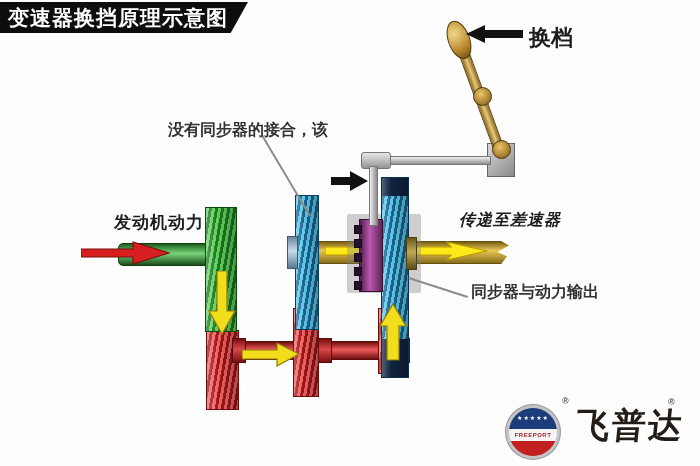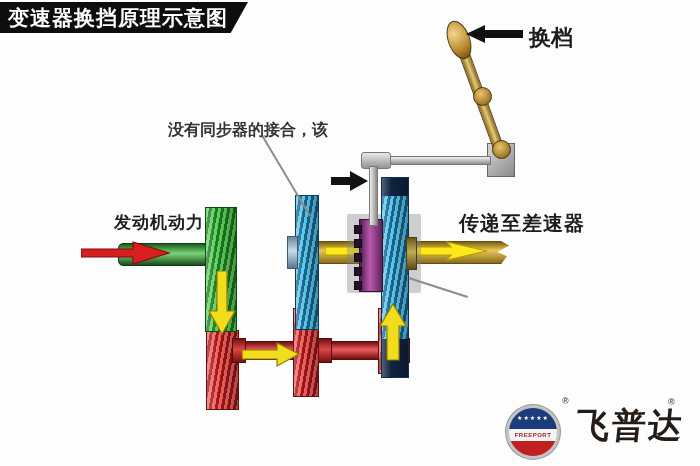--- a/index.html
+++ b/index.html
@@ -12,21 +12,21 @@
   .banner{
     left:0;top:2px;width:248px;height:31px;background:#0d0d0d;
     clip-path:polygon(0 0,100% 0,93% 100%,0 100%);
     color:#fff;font-size:21px;font-weight:bold;line-height:31px;padding-left:8px;
     box-sizing:border-box;letter-spacing:1px;z-index:20;
   }
   
   .lbl{color:#1c1c1c;font-weight:bold;z-index:22;white-space:nowrap;}
   .lbl-shift{left:529px;top:23px;font-size:22px;}
   .lbl-engine{left:66px;top:211px;font-size:17px;letter-spacing:1px;margin-left:48px;}
-  .lbl-output{left:459px;top:210px;font-size:20px;letter-spacing:1px;}
+  .lbl-output{left:459px;top:210px;font-size:16px;letter-spacing:1px;font-style:italic;}
   .anno{color:#333;font-size:16px;font-weight:bold;line-height:21px;z-index:22;white-space:nowrap;}
   .anno-idle{left:168px;top:94px;margin-top:25px;}
   .anno-mesh{left:471px;top:281px;}
   
   .leader{height:2px;background:#8c8c8c;transform-origin:0 0;z-index:18;}
   .leader1{left:263px;top:135px;width:94px;transform:rotate(59.3deg);}
   .leader2{left:409px;top:277px;width:62px;transform:rotate(17.9deg);}
   
   .anchor-block{left:487px;top:143px;width:26px;height:32px;background:linear-gradient(135deg,#d8d8d8,#8a8a8a);border:1px solid #666;z-index:6;}
   .rod-h{left:385px;top:156px;width:104px;height:7px;background:linear-gradient(#f0f0f0,#909090);border:1px solid #777;z-index:7;}
@@ -171,20 +171,21 @@
   <svg class="abs" style="left:242px;top:341px;z-index:12;" width="60" height="27">
     <polygon points="0,9 35,9 35,2 57,13 35,25 35,18 0,18" fill="#f2dd1d" stroke="#8f7c0c" stroke-width="1.2"></polygon>
   </svg>
   <svg class="abs" style="left:379px;top:303px;z-index:12;" width="28" height="58">
     <polygon points="14,1 27,23 20,23 20,57 8,57 8,23 1,23" fill="#f2dd1d" stroke="#8f7c0c" stroke-width="1.2"></polygon>
   </svg>
 
   <div class="abs lbl lbl-output">传递至差速器</div>
 
   <div class="abs anno anno-mesh">
+    <div>同步器与动力输出</div>
   </div>
   <div class="abs leader leader2"></div>
 
   <div class="abs badge">
     <div class="badge-top">★★★★★</div>
     <div class="badge-mid">FREEPORT</div>
     <div class="badge-bot"></div>
   </div>
   <div class="abs reg reg1">®</div>
   <div class="abs brand-cn">飞普达</div>

